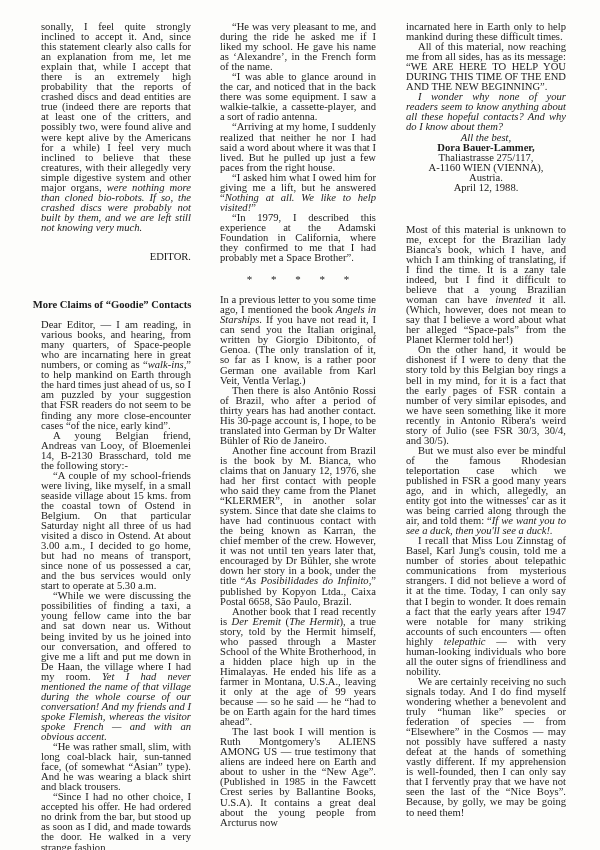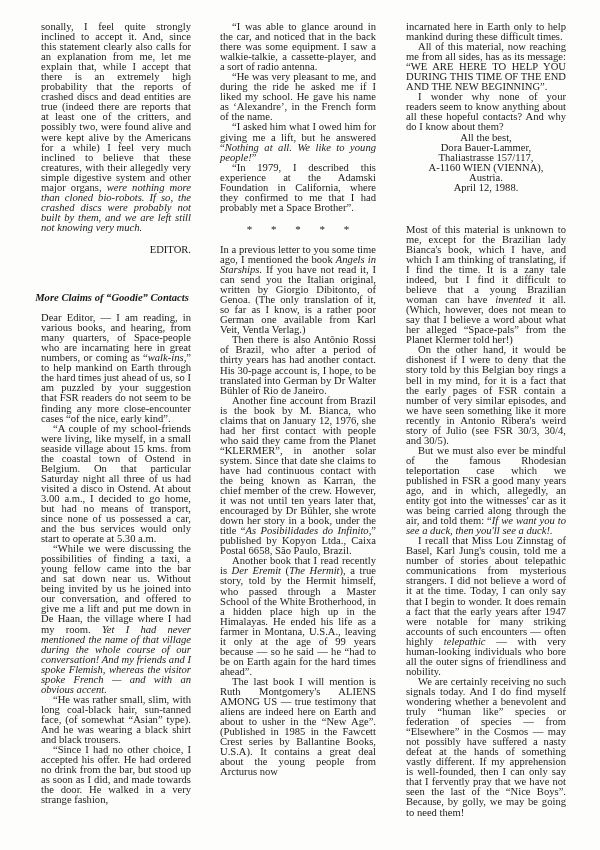--- a/index.html
+++ b/index.html
@@ -13,73 +13,74 @@
   .col {
     position: absolute; top: 22px;
     font-size: 10.6px; line-height: 10.05px;
     text-align: justify; hyphens: manual;
   }
   .col1 { left: 41px; width: 150px; }
   .col2 { left: 220px; width: 156px; }
   .col3 { left: 406px; width: 160px; }
   p { margin: 0; }
   .ind { text-indent: 12px; }
-  i, .it { }
-  .sig { text-align: right; margin-top: 12px; }
+  i, .it { font-style: italic; }
+  .sig { text-align: right; margin-top: 19px; }
   .heading {
     font-weight: bold; text-align: center; font-size: 10.6px;
     margin: 38px -6px 10px -14px;
-    font-style: italic;
   }
   .stars { text-align: center; letter-spacing: 8px; font-size: 11px; margin: 11px 0 11px 8px; }
   .addr { text-align: center; }
-  .bold { font-weight: normal; }
+  .bold { font-weight: bold; }
   .gap { height: 32px; }
 </style>
 </head>
 <body>
 
 <div class="page">
 
   <div class="col col1">
     <p><span>sonally, I feel quite strongly inclined to accept it. And, since this statement clearly also calls for an explanation from me, let me explain that, while I accept that there is an extremely high probability that the reports of crashed discs and dead entities are true (indeed there are reports that at least one of the critters, and possibly two, were found alive and were kept alive by the Americans for a while) I feel very much inclined to believe that these creatures, with their allegedly very simple digestive system and other major organs, </span><i>were nothing more than cloned bio-robots. If so, the crashed discs were probably not built by them, and we are left still not knowing very much.</i></p>
     <p class="sig">EDITOR.</p>
 
     <div class="heading">More Claims of “Goodie” Contacts</div>
 
     <p><span>Dear Editor, — I am reading, in various books, and hearing, from many quarters, of Space-people who are incarnating here in great numbers, or coming as “</span><i>walk-ins,</i><span>” to help mankind on Earth through the hard times just ahead of us, so I am puzzled by your suggestion that FSR readers do not seem to be finding any more close-encounter cases “of the nice, early kind”.</span></p>
+    <p class="ind">A young Belgian friend, Andreas van Looy, of Bloemenlei 14, B-2130 Brasschard, told me the following story:-</p>
     <p class="ind">“A couple of my school-friends were living, like myself, in a small seaside village about 15 kms. from the coastal town of Ostend in Belgium. On that particular Saturday night all three of us had visited a disco in Ostend. At about 3.00 a.m., I decided to go home, but had no means of transport, since none of us possessed a car, and the bus services would only start to operate at 5.30 a.m.</p>
     <p class="ind"><span>“While we were discussing the possibilities of finding a taxi, a young fellow came into the bar and sat down near us. Without being invited by us he joined into our conversation, and offered to give me a lift and put me down in De Haan, the village where I had my room. </span><i>Yet I had never mentioned the name of that village during the whole course of our conversation! And my friends and I spoke Flemish, whereas the visitor spoke French — and with an obvious accent.</i></p>
     <p class="ind">“He was rather small, slim, with long coal-black hair, sun-tanned face, (of somewhat “Asian” type). And he was wearing a black shirt and black trousers.</p>
     <p class="ind"><span>“Since I had no other choice, I accepted his offer. He had ordered no drink from the bar, but stood up as soon as I did, and made towards the door. He walked in a very strange fashion, </span></p>
 
   </div>
 
   <div class="col col2">
+    <p class="ind">“He was very pleasant to me, and during the ride he asked me if I liked my school. He gave his name as ‘Alexandre’, in the French form of the name.</p>
     <p class="ind">“I was able to glance around in the car, and noticed that in the back there was some equipment. I saw a walkie-talkie, a cassette-player, and a sort of radio antenna.</p>
-    <p class="ind">“He was very pleasant to me, and during the ride he asked me if I liked my school. He gave his name as ‘Alexandre’, in the French form of the name.</p>
-    <p class="ind"><span>“I asked him what I owed him for giving me a lift, but he answered “</span><i>Nothing at all. We like to young people!</i><span>”</span></p>
+    <p class="ind">“Arriving at my home, I suddenly realized that neither he nor I had said a word about where it was that I lived. But he pulled up just a few paces from the right house.</p>
+    <p class="ind"><span>“I asked him what I owed him for giving me a lift, but he answered “</span><i>Nothing at all. We like to help visited!</i><span>”</span></p>
     <p class="ind">“In 1979, I described this experience at the Adamski Foundation in California, where they confirmed to me that I had probably met a Space Brother”.</p>
 
     <div class="stars">* * * * *</div>
 
     <p><span>In a previous letter to you some time ago, I mentioned the book </span><i>Angels in Starships.</i><span> If you have not read it, I can send you the Italian original, written by Giorgio Dibitonto, of Genoa. (The only translation of it, so far as I know, is a rather poor German one available from Karl Veit, Ventla Verlag.)</span></p>
     <p class="ind">Then there is also Antônio Rossi of Brazil, who after a period of thirty years has had another contact. His 30-page account is, I hope, to be translated into German by Dr Walter Bühler of Rio de Janeiro.</p>
     <p class="ind"><span>Another fine account from Brazil is the book by M. Bianca, who claims that on January 12, 1976, she had her first contact with people who said they came from the Planet “KLERMER”, in another solar system. Since that date she claims to have had continuous contact with the being known as Karran, the chief member of the crew. However, it was not until ten years later that, encouraged by Dr Bühler, she wrote down her story in a book, under the title “</span><i>As Posibilidades do Infinito,</i><span>” published by Kopyon Ltda., Caixa Postal 6658, São Paulo, Brazil.</span></p>
     <p class="ind"><span>Another book that I read recently is </span><i>Der Eremit</i><span> (</span><i>The Hermit</i><span>), a true story, told by the Hermit himself, who passed through a Master School of the White Brotherhood, in a hidden place high up in the Himalayas. He ended his life as a farmer in Montana, U.S.A., leaving it only at the age of 99 years because — so he said — he “had to be on Earth again for the hard times ahead”.</span></p>
     <p class="ind">The last book I will mention is Ruth Montgomery's ALIENS AMONG US — true testimony that aliens are indeed here on Earth and about to usher in the “New Age”. (Published in 1985 in the Fawcett Crest series by Ballantine Books, U.S.A). It contains a great deal about the young people from Arcturus now</p>
   </div>
 
   <div class="col col3">
     <p>incarnated here in Earth only to help mankind during these difficult times.</p>
     <p class="ind">All of this material, now reaching me from all sides, has as its message: “WE ARE HERE TO HELP YOU DURING THIS TIME OF THE END AND THE NEW BEGINNING”.</p>
     <p class="ind it">I wonder why none of your readers seem to know anything about all these hopeful contacts? And why do I know about them?</p>
     <p class="it addr">All the best,</p>
     <p class="bold addr">Dora Bauer-Lammer,</p>
-    <p class="addr">Thaliastrasse 157/117,</p>
+    <p class="addr">Thaliastrasse 275/117,</p>
     <p class="addr">A-1160 WIEN (VIENNA),</p>
     <p class="addr">Austria.</p>
     <p class="addr">April 12, 1988.</p>
 
     <div class="gap"></div>
 
     <p><span>Most of this material is unknown to me, except for the Brazilian lady Bianca's book, which I have, and which I am thinking of translating, if I find the time. It is a zany tale indeed, but I find it difficult to believe that a young Brazilian woman can have </span><i>invented</i><span> it all. (Which, however, does not mean to say that I believe a word about what her alleged “Space-pals” from the Planet Klermer told her!)</span></p>
     <p class="ind">On the other hand, it would be dishonest if I were to deny that the story told by this Belgian boy rings a bell in my mind, for it is a fact that the early pages of FSR contain a number of very similar episodes, and we have seen something like it more recently in Antonio Ribera's weird story of Julio (see FSR 30/3, 30/4, and 30/5).</p>
     <p class="ind"><span>But we must also ever be mindful of the famous Rhodesian teleportation case which we published in FSR a good many years ago, and in which, allegedly, an entity got into the witnesses' car as it was being carried along through the air, and told them: “</span><i>If we want you to see a duck, then you'll see a duck!.</i></p>
     <p class="ind"><span>I recall that Miss Lou Zinnstag of Basel, Karl Jung's cousin, told me a number of stories about telepathic communications from mysterious strangers. I did not believe a word of it at the time. Today, I can only say that I begin to wonder. It does remain a fact that the early years after 1947 were notable for many striking accounts of such encounters — often highly </span><i>telepathic</i><span> — with very human-looking individuals who bore all the outer signs of friendliness and nobility.</span></p>

